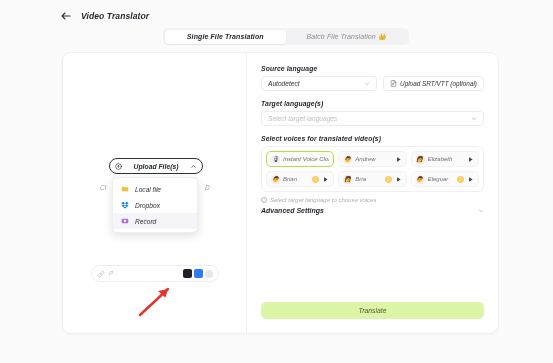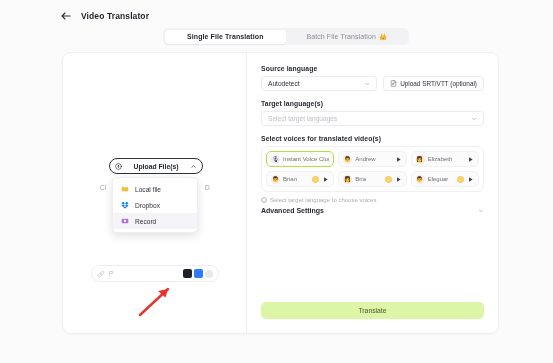--- a/index.html
+++ b/index.html
@@ -2,21 +2,21 @@
 <html><head>
 <meta charset="utf-8">
 <style>
   * { box-sizing: border-box; margin: 0; padding: 0; }
   html, body {
     width: 553px; height: 363px;
     background: #fbfbfc;
     font-family: "Liberation Sans", sans-serif;
     overflow: hidden;
   }
-  .app { position: relative; width: 553px; height: 363px; }
+  .app { position: relative; width: 553px; height: 363px; font-style: italic; }
 
   
   .header {
     position: absolute; left: 60px; top: 10px;
     display: flex; align-items: center; gap: 9px;
   }
   .back-arrow {
     width: 12px; height: 12px;
     display: flex; align-items: center; justify-content: center;
     color: #2e3138; cursor: pointer;

